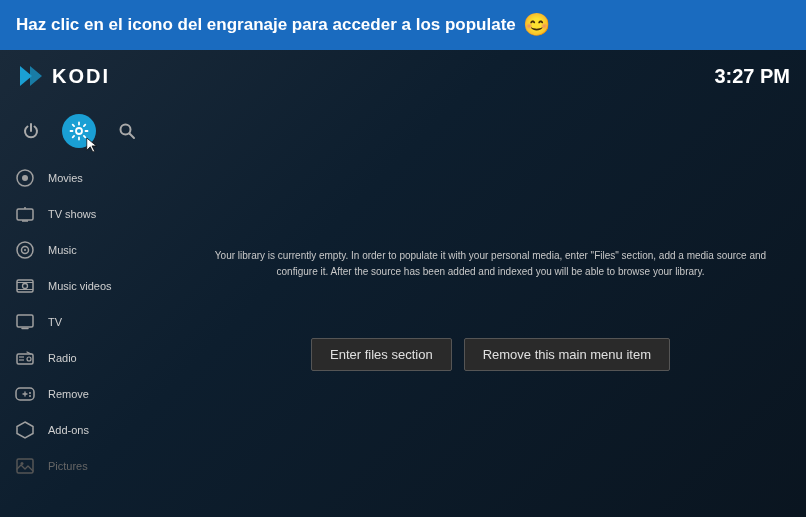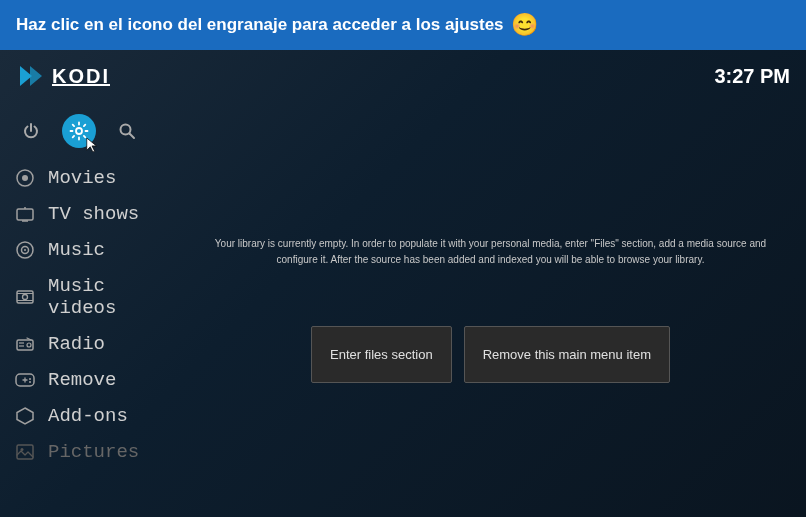--- a/index.html
+++ b/index.html
@@ -56,21 +56,20 @@
     }
     #logo-icon {
       width: 28px;
       height: 28px;
     }
     #logo-text {
       color: #fff;
       font-size: 20px;
       font-weight: bold;
       letter-spacing: 2px;
-      text-decoration: underline;
     }
     #time {
       color: #fff;
       font-size: 20px;
       font-weight: bold;
     }
 
     
     #main {
       display: flex;
@@ -138,22 +137,21 @@
       height: 22px;
       display: flex;
       align-items: center;
       justify-content: center;
       color: #a0a0a0;
       font-size: 15px;
       flex-shrink: 0;
     }
     .nav-item .nav-label {
       color: #d0d0d0;
-      font-size: 19px;
-      font-family: Liberation Mono, monospace;
+      font-size: 11px;
     }
     .nav-item.dimmed .nav-label {
       color: #666;
     }
     .nav-item.dimmed .nav-icon {
       color: #555;
     }
 
     
     #content {
@@ -179,32 +177,32 @@
     #action-buttons {
       display: flex;
       gap: 12px;
       justify-content: center;
     }
 
     .action-btn {
       background: #2a2a2a;
       border: 1px solid #555;
       color: #e0e0e0;
-      padding: 20px 18px;
+      padding: 8px 18px;
       font-size: 13px;
       cursor: pointer;
       border-radius: 2px;
       margin-top: 38px;
     }
   </style>
 </head>
 <body>
 
 <div id="banner">
-  <span class="text">Haz clic en el icono del engranaje para acceder a los ajustes</span>
+  <span class="text">Haz clic en el icono del engranaje para acceder a los populate</span>
   <span class="emoji">😊</span>
 </div>
 
 <div id="kodi-app">
 
   <div id="header">
     <div id="logo">
 
       <svg id="logo-icon" viewBox="0 0 28 28" xmlns="http://www.w3.org/2000/svg">
         <polygon points="4,4 16,14 4,24" fill="#1a9fd4"></polygon>
@@ -279,20 +277,29 @@
               <rect x="1" y="1" width="16" height="12" rx="1.5" stroke="#a0a0a0" stroke-width="1.5"></rect>
               <circle cx="9" cy="7" r="2.5" stroke="#a0a0a0" stroke-width="1.3"></circle>
               <line x1="1" y1="3.5" x2="17" y2="3.5" stroke="#a0a0a0" stroke-width="1"></line>
               <line x1="1" y1="10.5" x2="17" y2="10.5" stroke="#a0a0a0" stroke-width="1"></line>
             </svg>
         </span>
         <span class="nav-label">Music videos</span>
       </div>
       <div class="nav-item">
         <span class="nav-icon">
+          <svg width="18" height="16" viewBox="0 0 18 16" fill="none">
+              <rect x="1" y="1" width="16" height="12" rx="1.5" stroke="#a0a0a0" stroke-width="1.5"></rect>
+              <line x1="6" y1="14.5" x2="12" y2="14.5" stroke="#a0a0a0" stroke-width="1.5" stroke-linecap="round"></line>
+            </svg>
+        </span>
+        <span class="nav-label">TV</span>
+      </div>
+      <div class="nav-item">
+        <span class="nav-icon">
           <svg width="18" height="14" viewBox="0 0 18 14" fill="none">
               <rect x="1" y="3" width="16" height="10" rx="1.5" stroke="#a0a0a0" stroke-width="1.5"></rect>
               <circle cx="13" cy="8" r="2" stroke="#a0a0a0" stroke-width="1.2"></circle>
               <line x1="3" y1="6" x2="8" y2="6" stroke="#a0a0a0" stroke-width="1.2"></line>
               <line x1="3" y1="9" x2="8" y2="9" stroke="#a0a0a0" stroke-width="1.2"></line>
               <line x1="11" y1="1" x2="15" y2="3" stroke="#a0a0a0" stroke-width="1.2" stroke-linecap="round"></line>
             </svg>
         </span>
         <span class="nav-label">Radio</span>
       </div>

